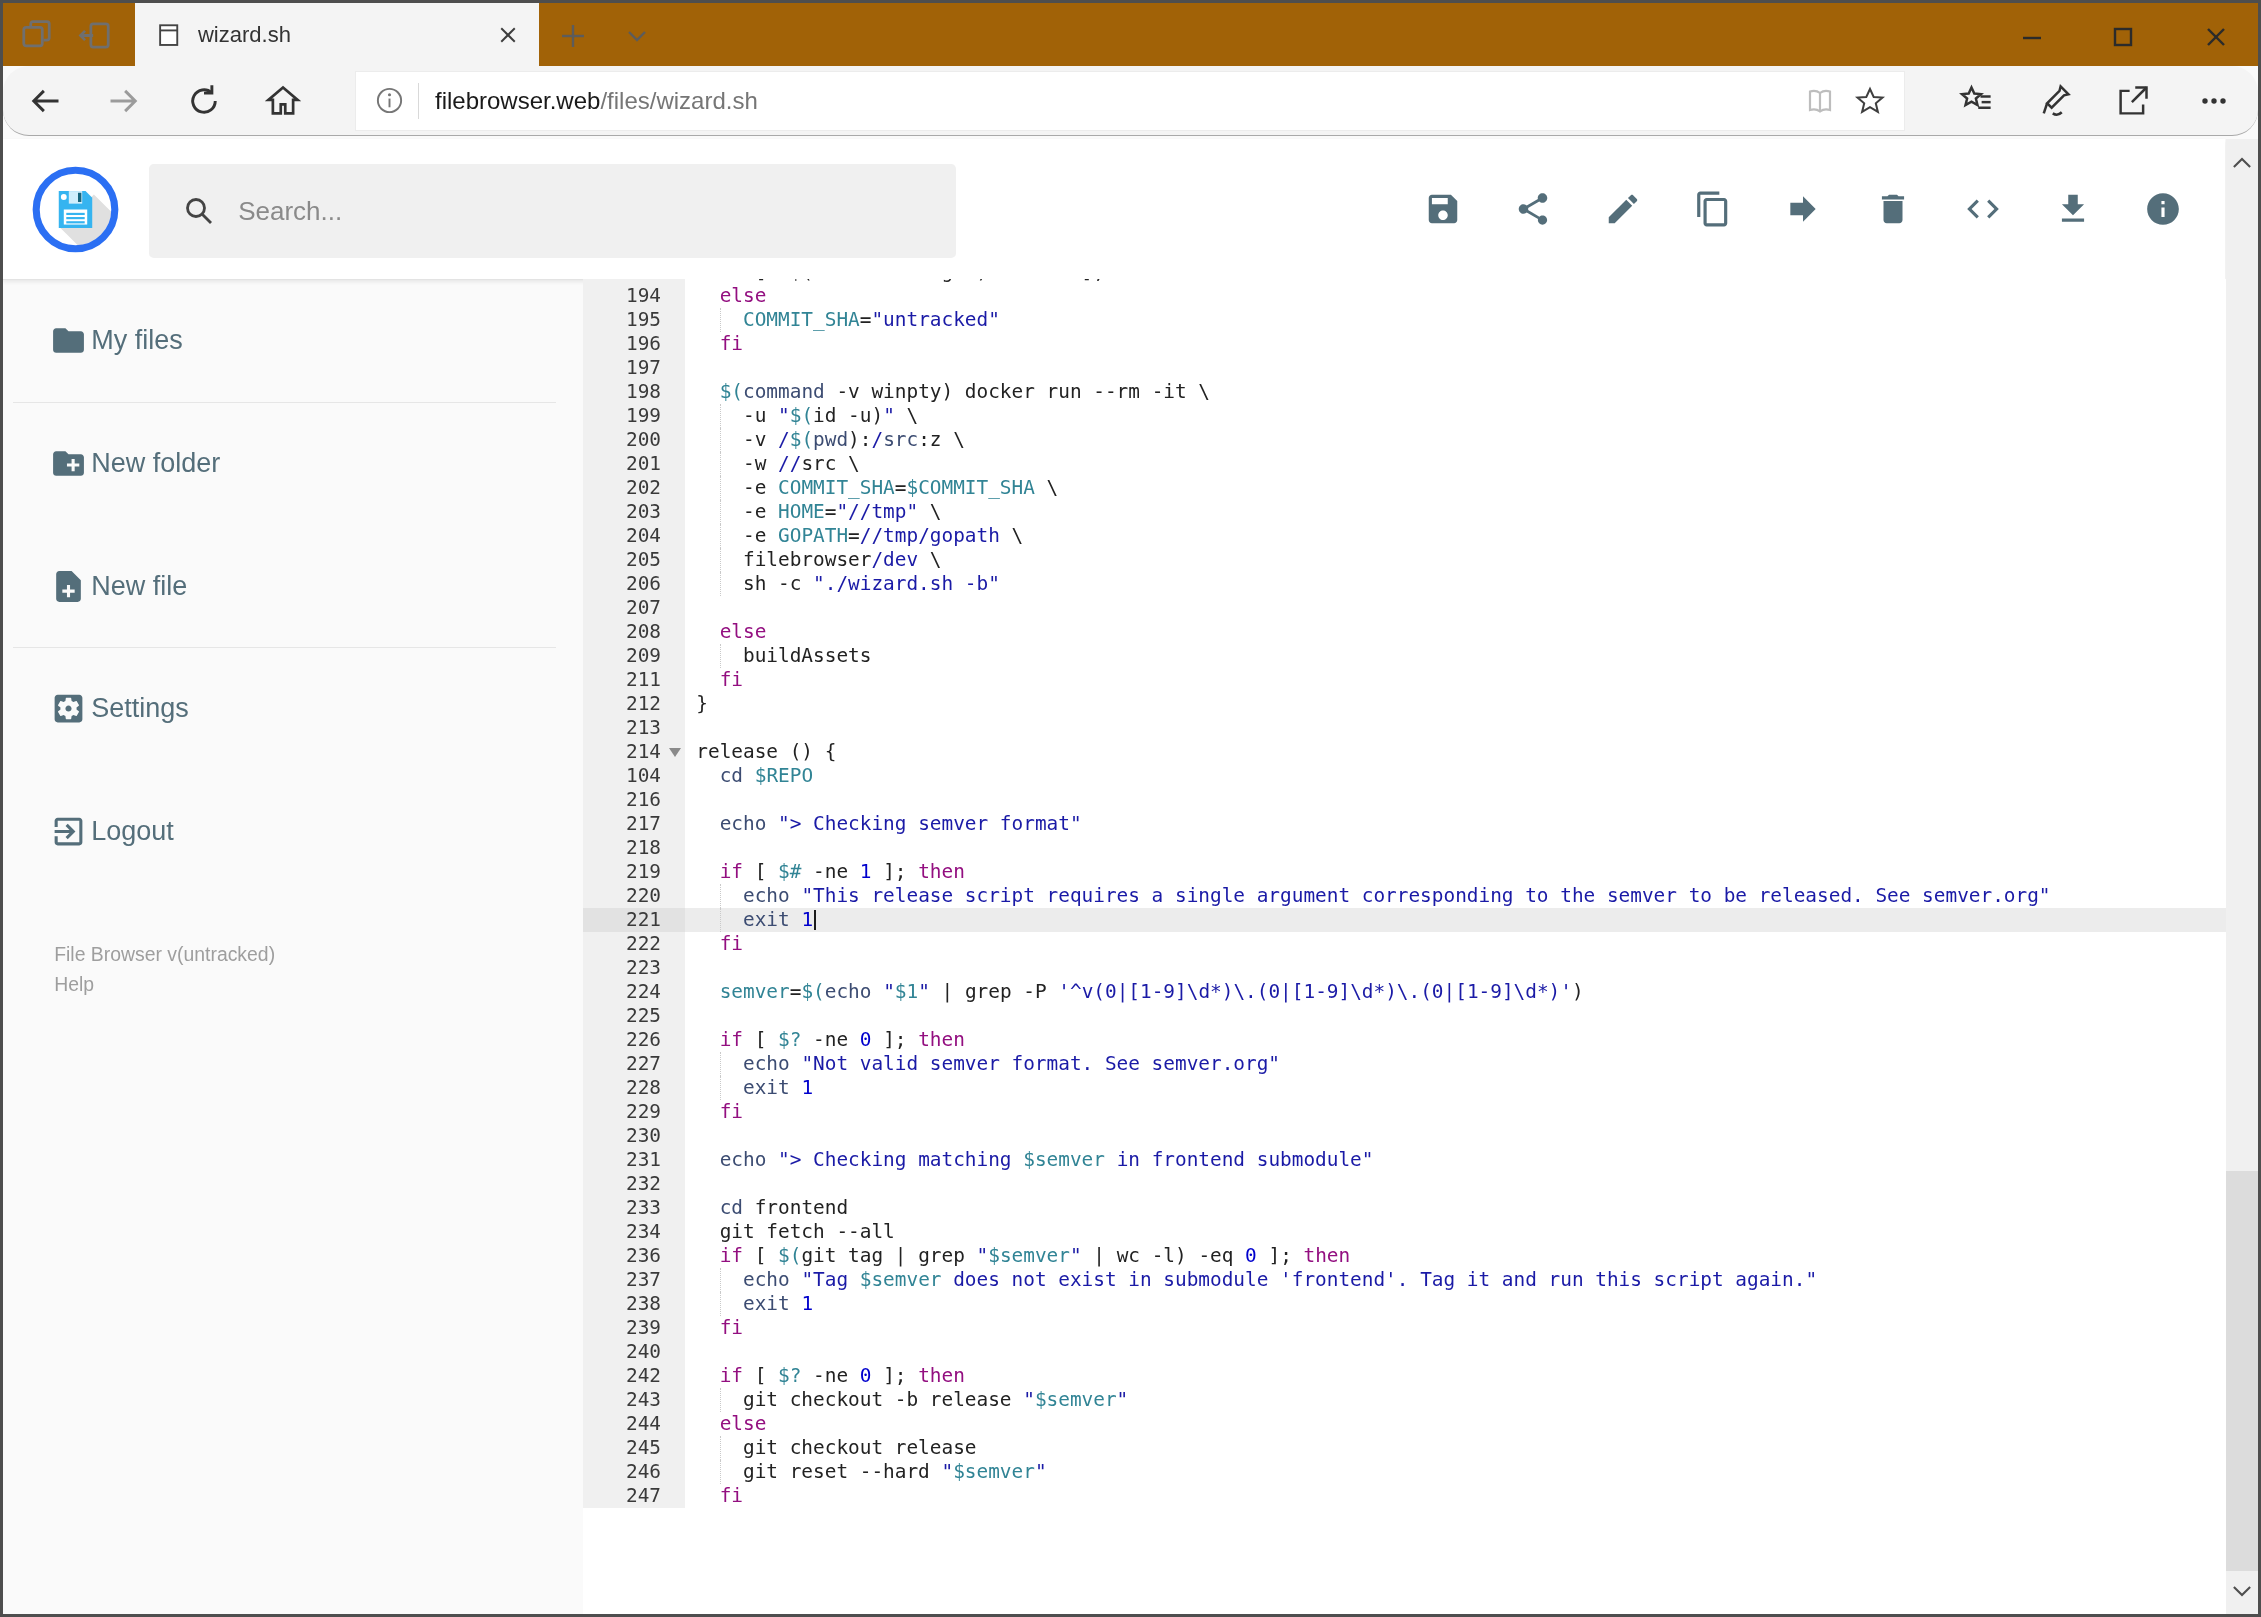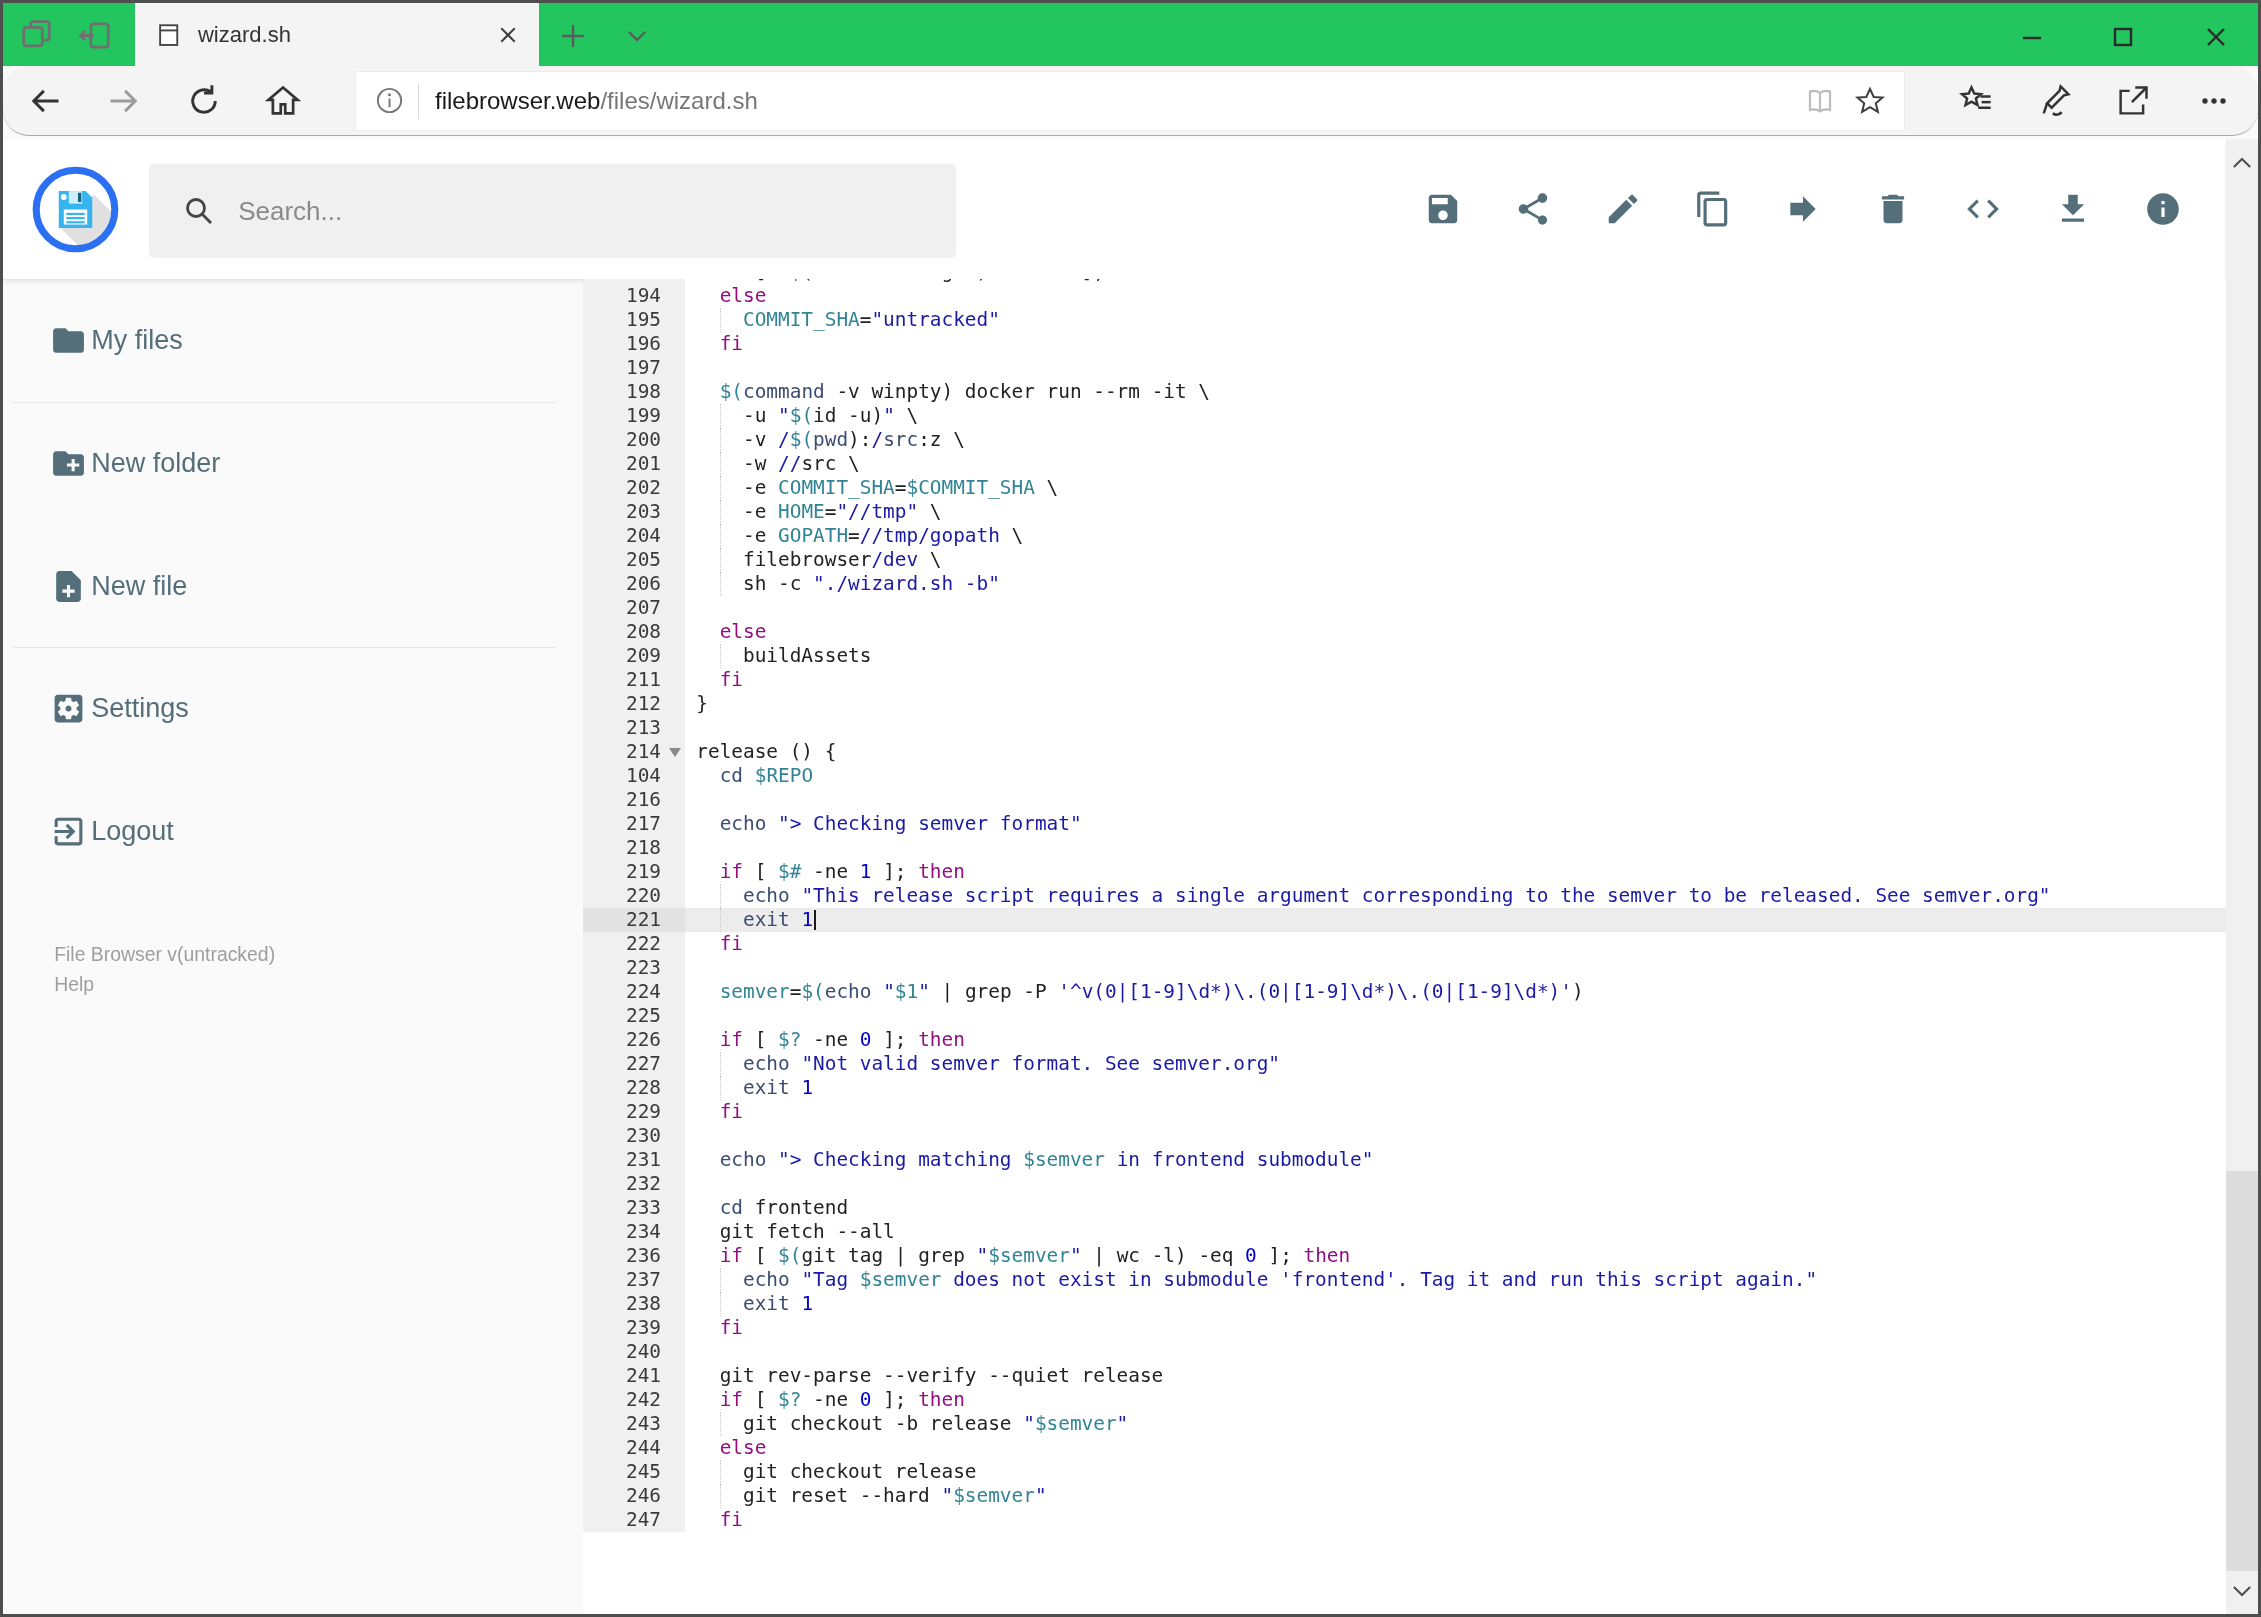--- a/index.html
+++ b/index.html
@@ -1,21 +1,21 @@
 <!DOCTYPE html>
 <html style="font-size:13px"><head>
 <meta charset="utf-8">
 <style>
   html,body{margin:0;padding:0;background:#888;}
   .page{position:relative;width:2261px;height:1617px;background:#fafafa;overflow:hidden;
         font-family:"Liberation Sans","DejaVu Sans",sans-serif;}
   
   .frame-border{position:absolute;inset:0;border:3.2px solid #4e4e4e;pointer-events:none;z-index:50;}
   
-  .tabstrip{position:absolute;top:3.2px;left:3.2px;right:3.2px;height:63px;background:#22c55e;text-decoration:underline;}
+  .tabstrip{position:absolute;top:3.2px;left:3.2px;right:3.2px;height:63px;background:#a16207;text-decoration:underline;}
   .strip-icon{position:absolute;top:13.7px;width:37px;height:37px;color:#6f6f6f;}
   .tab{position:absolute;left:132px;top:0;width:404px;height:63px;background:#f4f4f4;display:flex;align-items:center;}
   .tab-title{font-size:22px;color:#333;margin-left:16px;flex:1;white-space:nowrap;overflow:hidden;}
   .tab-close{width:24px;height:24px;margin-right:19.4px;color:#3d3d3d;}
   .newtab,.tabchev{position:absolute;top:17px;width:32px;height:32px;color:#5c5c5c;}
   .winctl{position:absolute;top:18px;width:32px;height:32px;color:#2b2b2b;}
   .navrow{position:absolute;top:66px;left:3.2px;right:3.2px;height:69px;background:#f4f4f4;border-bottom:1.6px solid #a9a9a9;border-radius:26px;}
   .nav-icon{position:absolute;top:17px;width:36px;height:36px;color:#333;}
   .addressbar{position:absolute;left:352px;top:4.8px;width:1548px;height:58px;background:#fff;border:0.8px solid #ececec;display:flex;align-items:center;}
   .url-info{width:31px;height:31px;margin-left:18px;color:#767676;flex:none;}
@@ -465,24 +465,20 @@
         </div>
         <div class="crow">
           <div class="gut">239</div>
           <div class="cline"><span class="t-p">  </span><span class="t-k">fi</span></div>
         </div>
         <div class="crow">
           <div class="gut">240</div>
           <div class="cline"></div>
         </div>
         <div class="crow">
-          <div class="gut">241</div>
-          <div class="cline"><span class="t-p">  git rev-parse --verify --quiet release</span></div>
-        </div>
-        <div class="crow">
           <div class="gut">242</div>
           <div class="cline"><span class="t-p">  </span><span class="t-k">if</span><span class="t-p"> [ </span><span class="t-v">$?</span><span class="t-p"> -ne </span><span class="t-n">0</span><span class="t-p"> ]; </span><span class="t-k">then</span></div>
         </div>
         <div class="crow">
           <div class="gut">243</div>
           <div class="cline"><i class="guide"></i><span class="t-p">    git checkout -b release </span><span class="t-s">"</span><span class="t-v">$semver</span><span class="t-s">"</span></div>
         </div>
         <div class="crow">
           <div class="gut">244</div>
           <div class="cline"><span class="t-p">  </span><span class="t-k">else</span></div>

